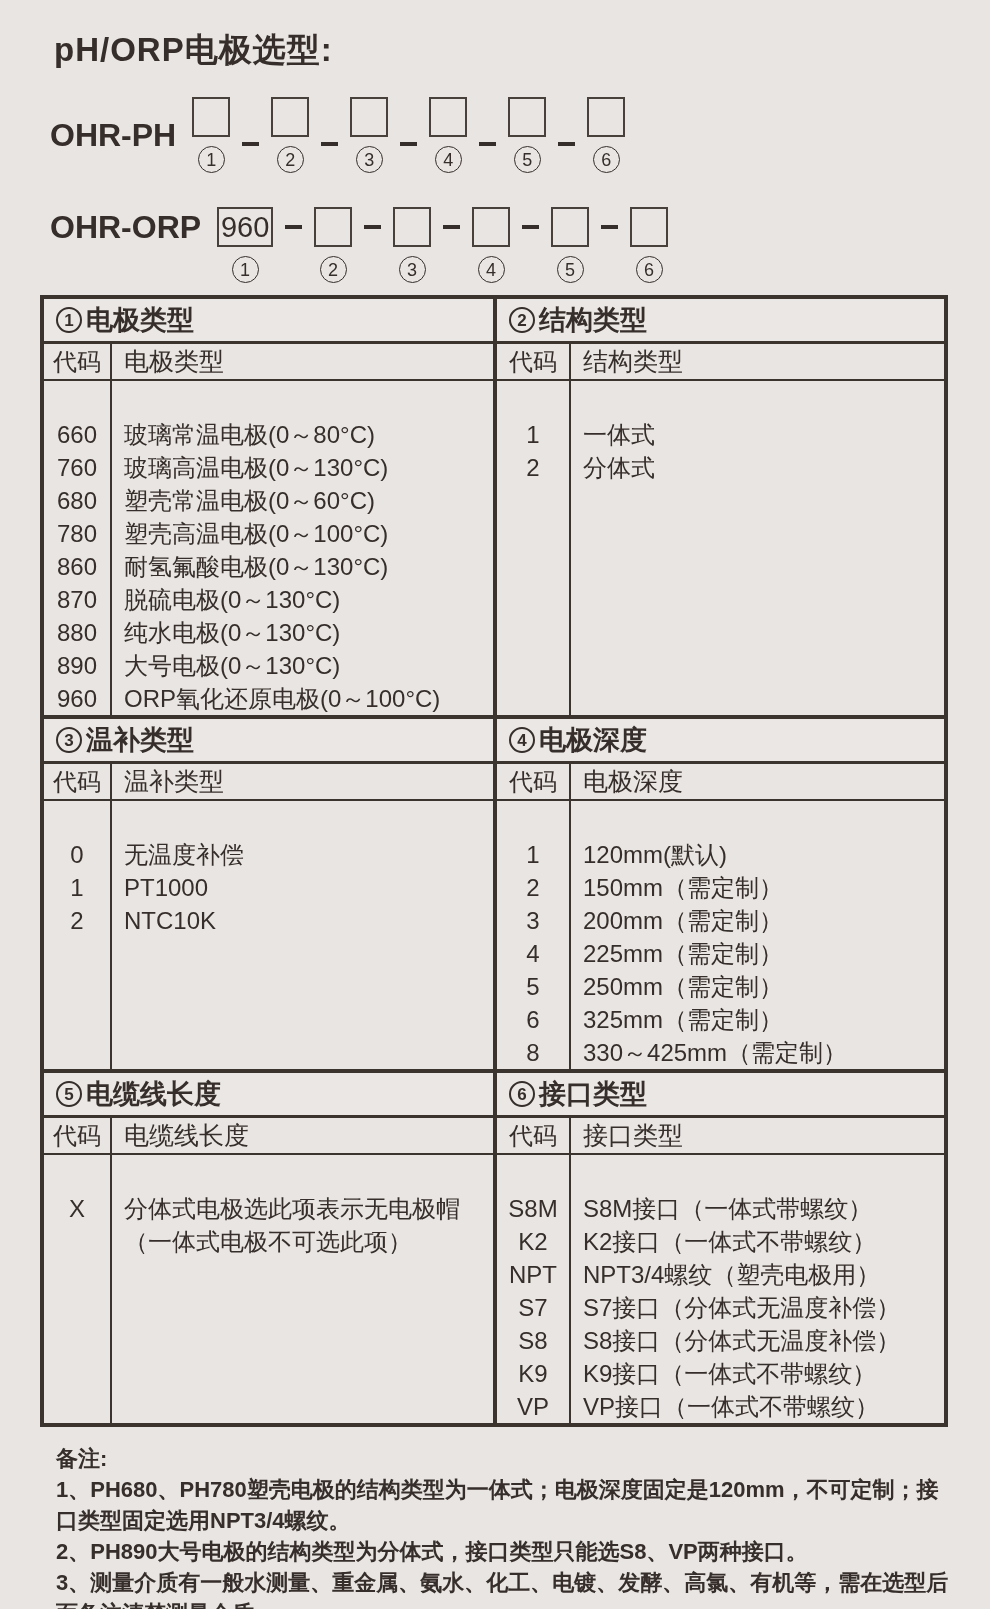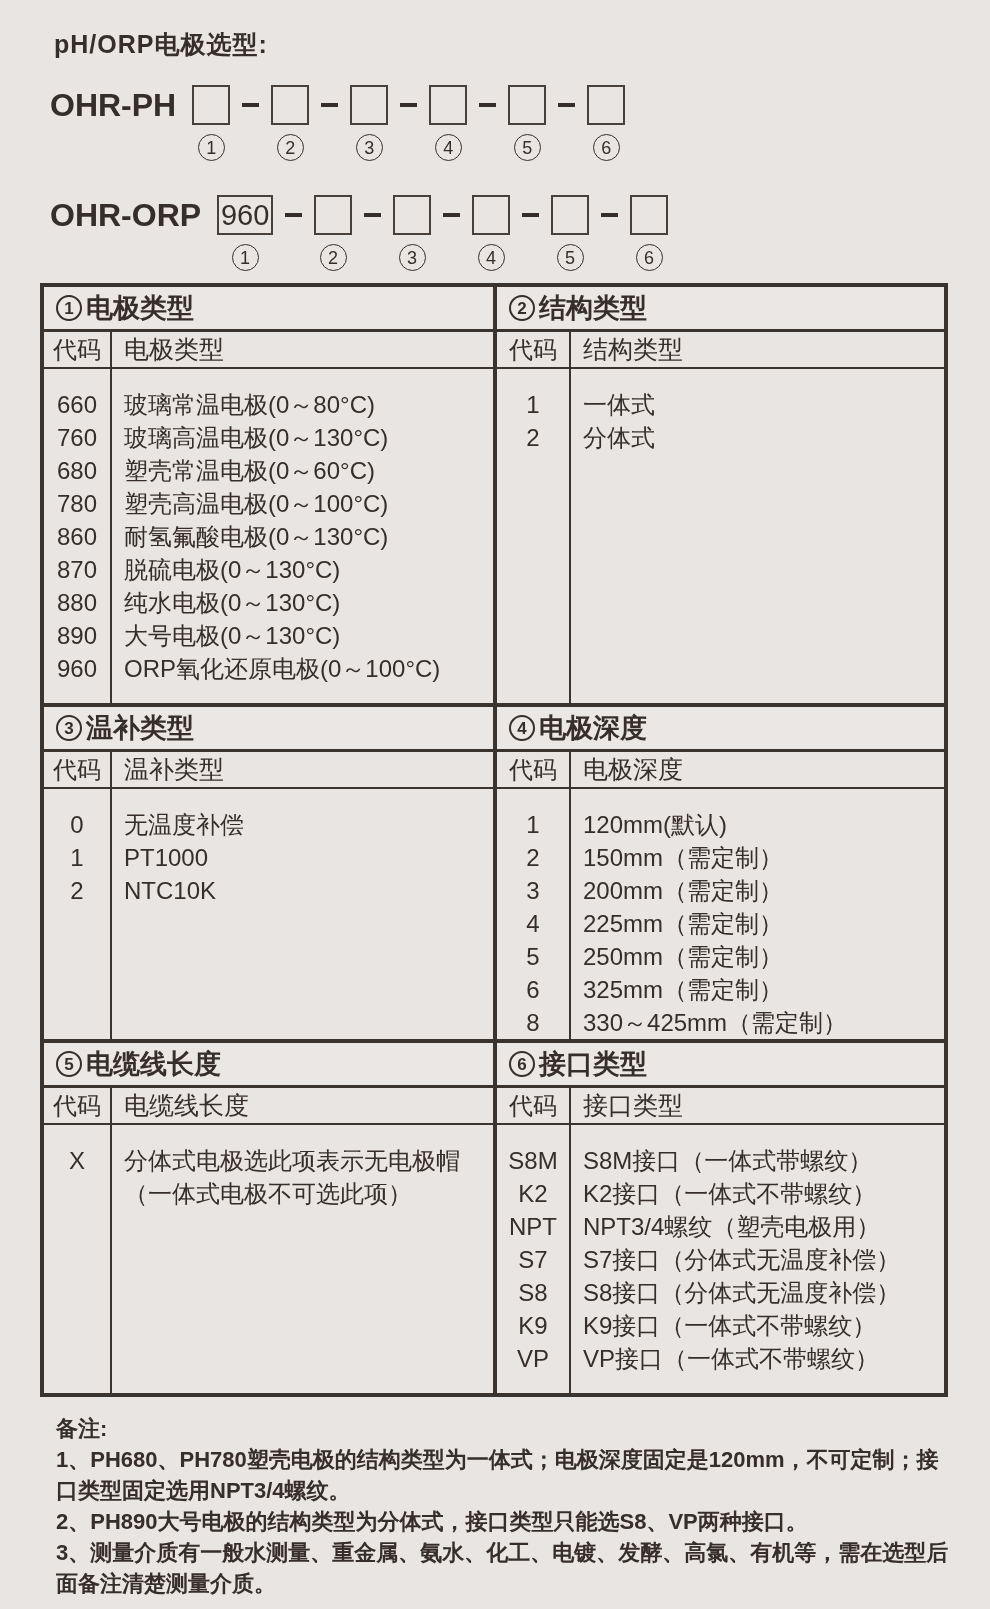--- a/index.html
+++ b/index.html
@@ -13,27 +13,27 @@
     width:990px;height:1609px;
     background:var(--bg);
     color:var(--ink);
     font-family:"Liberation Sans","DejaVu Sans",sans-serif;
     overflow:hidden;
   }
   .page{padding:26px 42px 0 40px;}
 
   
   .title{
-    font-size:25px;font-weight:bold;letter-spacing:1px;
+    font-size:33px;font-weight:bold;letter-spacing:1px;
     margin:2px 0 24px 14px;
   }
 
   
   .model-row{display:flex;align-items:flex-start;margin-left:10px;}
-  .model-row.ph{margin-bottom:34px;}
+  .model-row.ph{margin-bottom:34px;align-items:center;}
   .model-row.orp{margin-bottom:12px;}
   .prefix{
     font-size:32px;font-weight:bold;letter-spacing:0px;
     line-height:40px;margin-right:16px;white-space:nowrap;
   }
   .slot{display:flex;flex-direction:column;align-items:center;}
   .slot-box{
     width:38px;height:40px;border:2px solid #48403a;
     display:flex;align-items:center;justify-content:center;
     font-size:29px;line-height:40px;background:transparent;
@@ -73,21 +73,21 @@
     content:"";position:absolute;top:0;bottom:0;left:var(--codew);
     width:2px;background:var(--line);
   }
   .section{--codew:66px;}
   .section.right{--codew:72px;}
   .col-head{
     display:grid;grid-template-columns:var(--codew) 1fr;
     border-bottom:2px solid var(--line);
     font-size:25px;height:37px;align-items:center;
   }
-  .tbody{flex:1;padding-top:19px;}
+  .tbody{flex:1;padding-top:19px;margin-top:18px;}
   .trow{display:grid;grid-template-columns:var(--codew) 1fr;}
   .cell-code{text-align:center;font-size:24px;line-height:33px;padding:0 2px;}
   .cell-val{font-size:24px;line-height:33px;padding:0 16px 0 14px;}
   .col-head .cell-val{font-size:25px;}
 
   
   .notes{
     margin:16px 0 0 16px;width:902px;
     font-size:22px;font-weight:bold;line-height:31px;
   }

